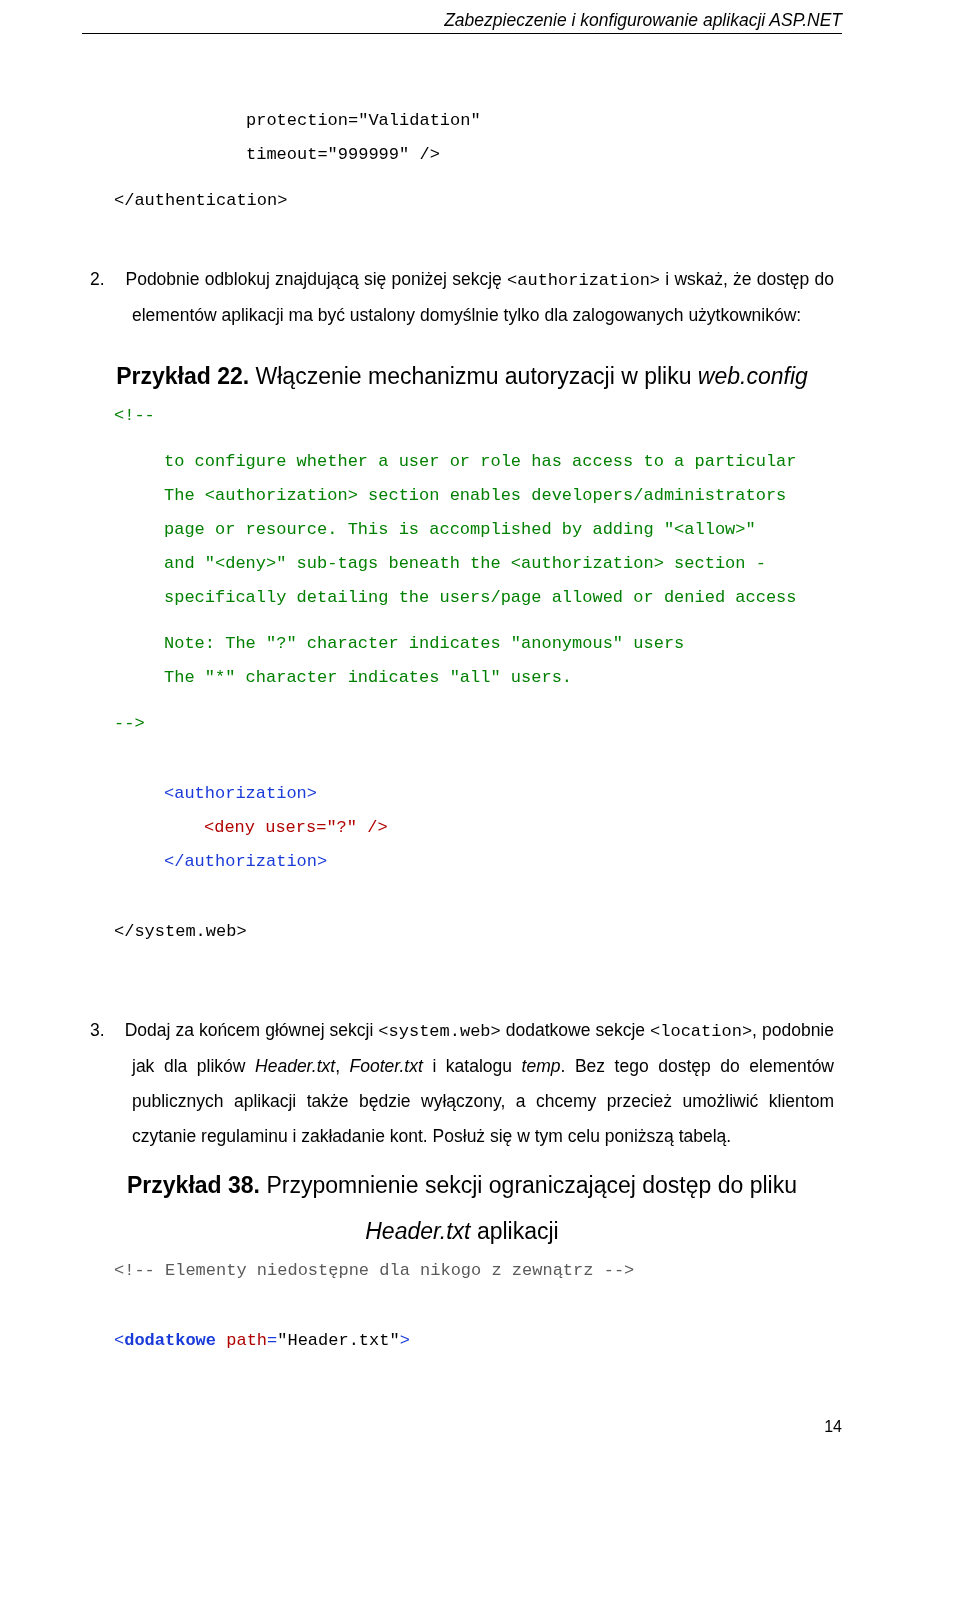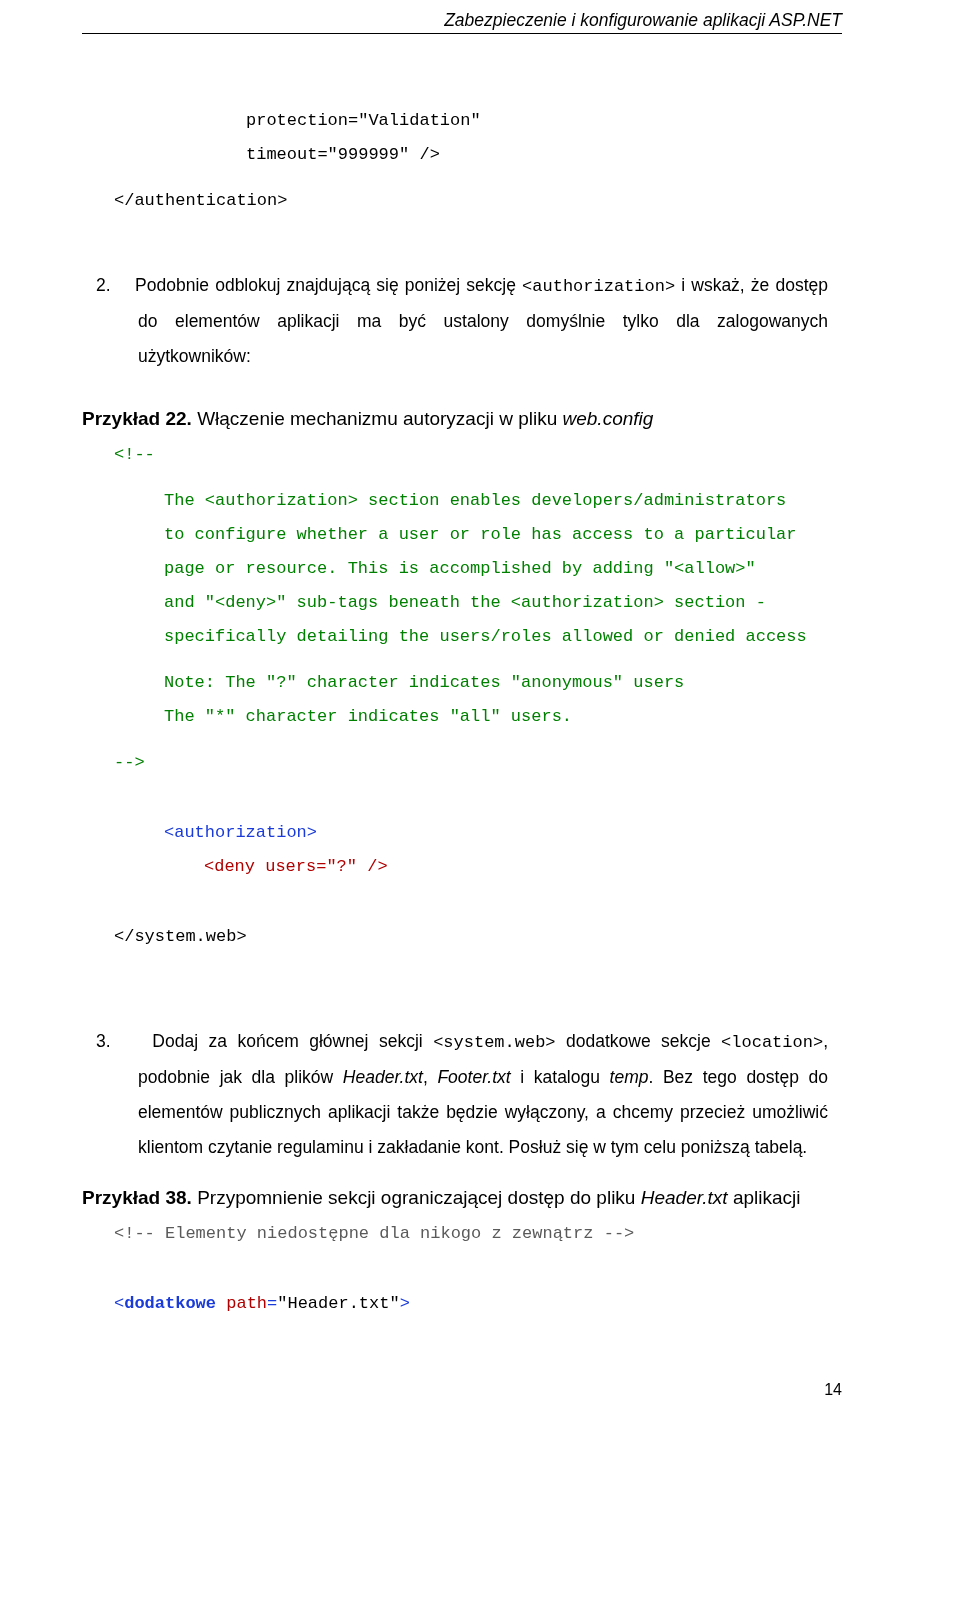--- a/index.html
+++ b/index.html
@@ -28,22 +28,23 @@
     border-top: 1px solid #000;
     margin: 0 0 70px 0;
   }
   .mono {
     font-family: "Courier New", Courier, monospace;
     font-size: 17px;
     line-height: 2.0;
   }
   .body-text {
     font-family: Verdana, Geneva, sans-serif;
-    font-size: 19px;
+    font-size: 23px;
     line-height: 2.0;
+    text-align: center;
   }
   .indent-a { margin-left: 164px; }
   .indent-b { margin-left: 32px; }
   .indent-c { margin-left: 82px; }
   .indent-d { margin-left: 122px; }
   .bold { font-weight: bold; }
   .blue { color: #1a3bd9; }
   .green { color: #008000; }
   .red { color: #b00000; }
   .gray-dark { color: #5a5a5a; }
@@ -54,21 +55,21 @@
     text-align: right;
     font-size: 16px;
     margin-top: 60px;
   }
   .gap-s { height: 12px; }
   .gap-m { height: 36px; }
   .gap-l { height: 56px; }
   ol.steps {
     list-style: none;
     padding: 0;
-    margin: 14px;
+    margin: 8px;
   }
   ol.steps > li {
     padding-left: 42px;
     text-indent: -42px;
     font-size: 17.5px;
     line-height: 2.0;
   }
   .just { text-align: justify; }
 </style>
 </head>
@@ -93,35 +94,36 @@
   </ol>
 
   <div class="gap-s"></div>
 
   <div class="body-text">
     <span class="bold">Przykład 22. </span><span>Włączenie mechanizmu autoryzacji w pliku </span><span class="step-label">web.config</span>
   </div>
 
   <div class="mono indent-b green">&lt;!--</div>
   <div class="gap-s"></div>
+  <div class="mono indent-c green">to configure whether a user or role has access to a particular</div>
   <div class="mono indent-c green">The &lt;authorization&gt; section enables developers/administrators</div>
-  <div class="mono indent-c green">to configure whether a user or role has access to a particular</div>
   <div class="mono indent-c green">page or resource.  This is accomplished by adding "&lt;allow&gt;"</div>
   <div class="mono indent-c green">and "&lt;deny&gt;" sub-tags beneath the &lt;authorization&gt; section -</div>
-  <div class="mono indent-c green">specifically detailing the users/roles allowed or denied access</div>
+  <div class="mono indent-c green">specifically detailing the users/page allowed or denied access</div>
   <div class="gap-s"></div>
   <div class="mono indent-c green">Note: The "?" character indicates "anonymous" users</div>
   <div class="mono indent-c green">The "*" character indicates "all" users.</div>
   <div class="gap-s"></div>
   <div class="mono indent-b green">--&gt;</div>
 
   <div class="gap-m"></div>
 
   <div class="mono indent-c blue">&lt;authorization&gt;</div>
   <div class="mono indent-d red">&lt;deny users="?" /&gt;</div>
+  <div class="mono indent-c blue">&lt;/authorization&gt;</div>
 
   <div class="gap-m"></div>
 
   <div class="mono indent-b">&lt;/system.web&gt;</div>
 
   <div class="gap-l"></div>
 
   <ol class="steps">
     <li class="just">
       <span>3.</span>&nbsp;&nbsp;&nbsp;&nbsp;<span>Dodaj za końcem głównej sekcji </span><span class="mono">&lt;system.web&gt;</span><span> dodatkowe sekcje </span><span class="mono">&lt;location&gt;</span><span>, podobnie jak dla plików </span><span class="step-label">Header.txt</span><span>, </span><span class="step-label">Footer.txt</span><span> i katalogu </span><span class="step-label">temp</span><span>. Bez tego dostęp do elementów publicznych aplikacji także będzie wyłączony, a chcemy przecież umożliwić klientom czytanie regulaminu i zakładanie kont. Posłuż się w tym celu poniższą tabelą.</span>

